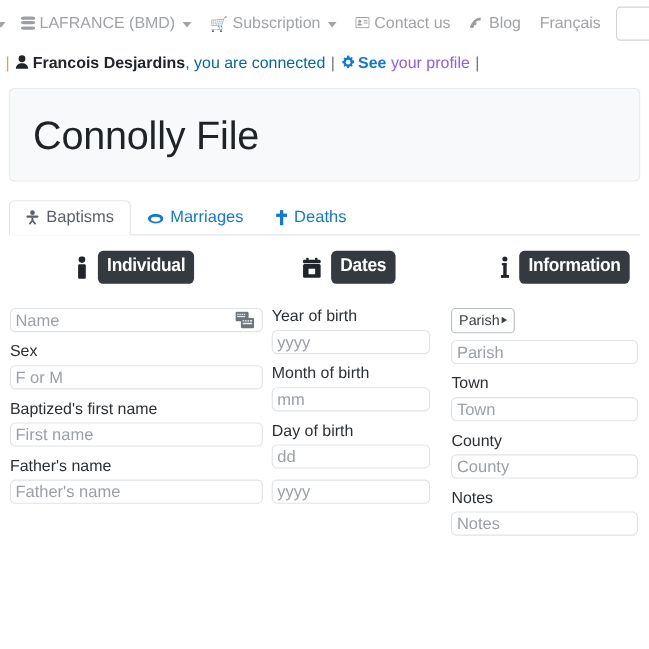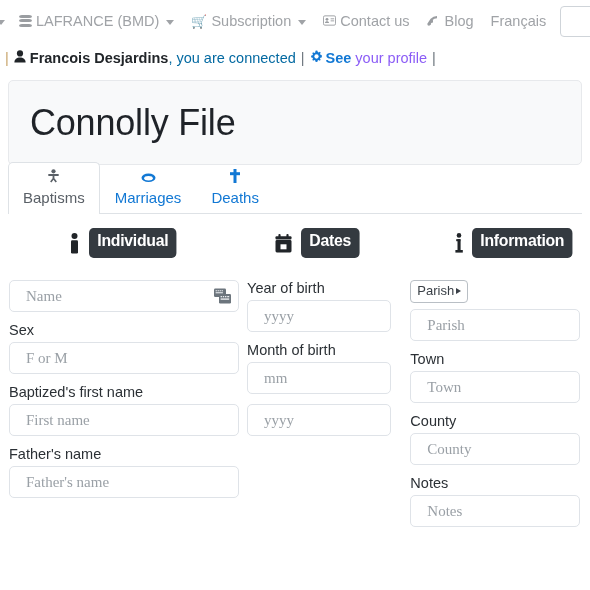--- a/index.html
+++ b/index.html
@@ -116,33 +116,31 @@
     position: relative;
   }
   .tabs {
     display: flex;
     align-items: flex-end;
     border-bottom: 1px solid #dee2e6;
     height: 34px;
   }
   .tab {
     display: inline-flex;
-    align-items: center;
     gap: 6px;
     font-size: 15px;
     padding: 6px 14px 7px 14px;
     color: #1278d4;
     cursor: pointer;
     border: 1px solid transparent;
     border-bottom: none;
     border-radius: 5px 5px 0 0;
     position: relative;
     top: 1px;
     line-height: 1.2;
-    flex-direction: column;
   }
   .tab.active {
     color: #5a6067;
     background: #fff;
     border-color: #dee2e6 #dee2e6 #fff;
   }
   .tab-ico { font-size: 13px; line-height: 1; display:inline-flex; align-items:center; }
 
   
   .grid {
@@ -209,29 +207,29 @@
   .fgroup { margin-bottom: 10px; }
   .flabel {
     display: block;
     font-size: 14.5px;
     color: #2b3035;
     margin-bottom: 4px;
     white-space: nowrap;
   }
   .finput {
     width: 100%;
-    height: 32px;
+    height: 22px;
     border: 1px solid #dfe3e8;
     border-radius: 5px;
     background: #fff;
     font-size: 15px;
     color: #3a4047;
-    padding: 0 16px;
+    padding: 0 4px;
     outline: none;
-    font-family: Liberation Serif, serif;
+    font-family: Liberation Sans, sans-serif;
   }
   .finput::placeholder { color: #9aa0a6; opacity: 1; }
 
   .input-wrap { position: relative; }
   .kbd-icon {
     position: absolute;
     right: 10px;
     top: 50%;
     transform: translateY(-50%);
     width: 17px; height: 16px;
@@ -429,20 +427,24 @@
     <div class="fgroup">
       <label class="flabel">Year of birth</label>
       <input class="finput w144" type="text" placeholder="yyyy" style="">
     </div>
 
     <div class="fgroup">
       <label class="flabel">Month of birth</label>
       <input class="finput w144" type="text" placeholder="mm" style="">
     </div>
 
+    <div class="fgroup">
+      <label class="flabel">Day of birth</label>
+      <input class="finput w144" type="text" placeholder="dd" style="">
+    </div>
 
     <div class="fgroup">
       <input class="finput w144" type="text" placeholder="yyyy" style="">
     </div>
   </div>
 
   <div class="col col3">
     <div class="sec-head c3">
       <span class="sec-ico">
         <svg width="8" height="20" viewBox="0 0 8 20" aria-hidden="true">

